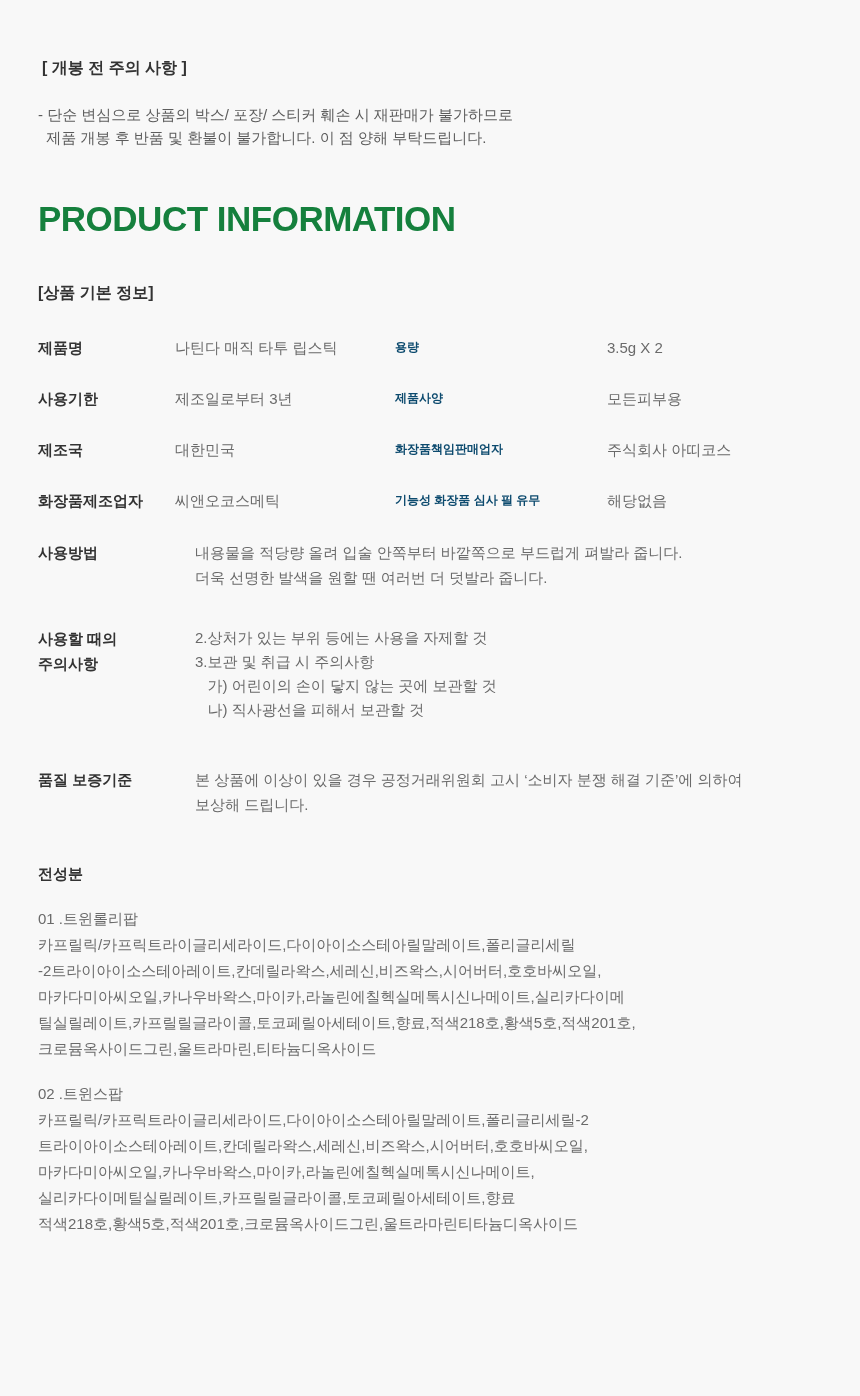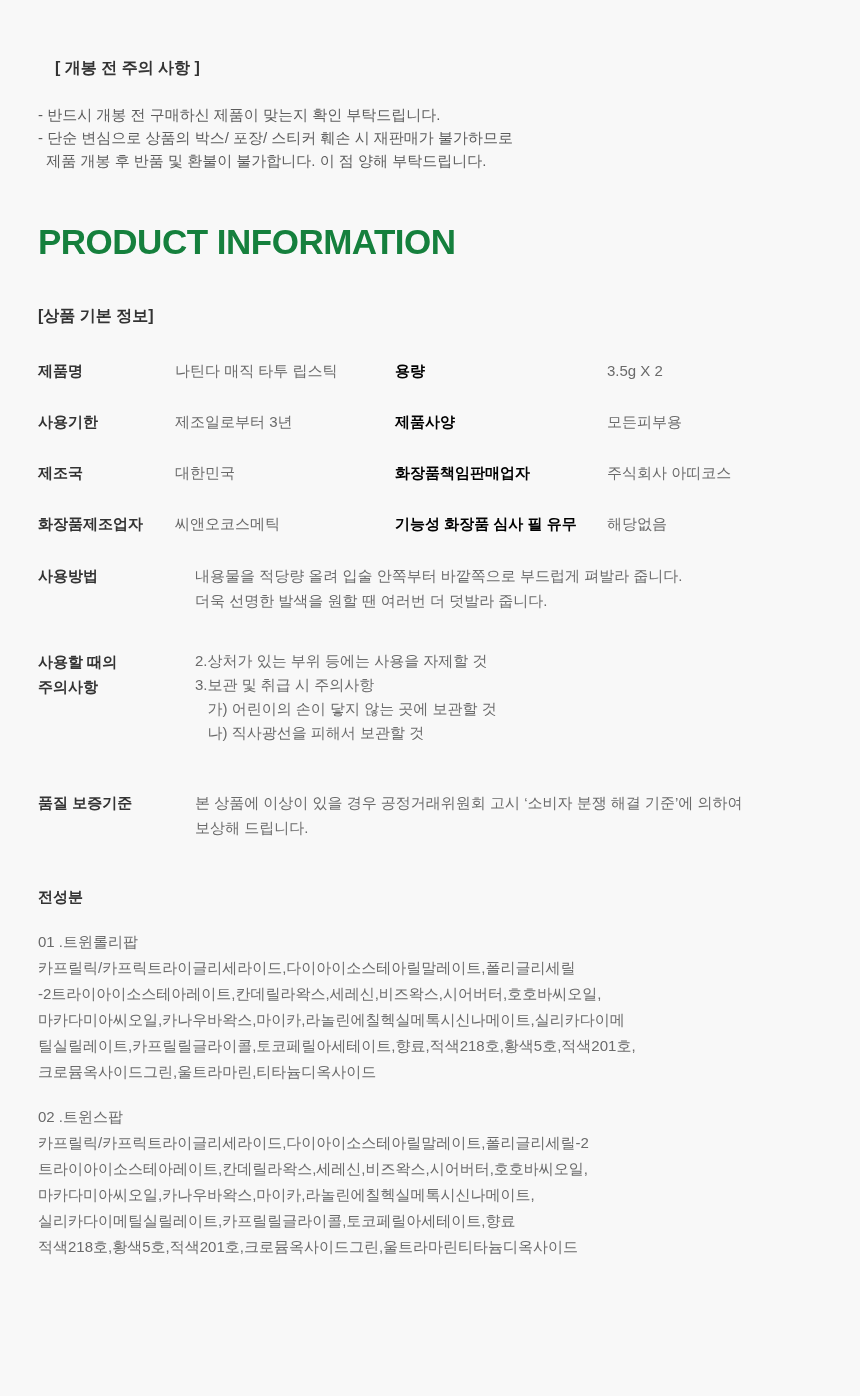--- a/index.html
+++ b/index.html
@@ -11,21 +11,21 @@
   .page{
     position:relative;
     width:860px;height:1396px;
     box-sizing:border-box;
     padding:0 8px 0 38px;
     overflow:hidden;
     background:#f8f8f8;
   }
   
   .notice-title{
-    margin:58px 17px 0;
+    margin:58px 4px 0;
     font-size:16px;line-height:19px;
     font-weight:700;color:#333;
   }
   .notice-lines{margin-top:26px;}
   .notice-lines p{
     margin:0;font-size:15px;line-height:23px;
     color:#5c5c5c;white-space:pre;
   }
   
   .heading{
@@ -39,21 +39,21 @@
     margin:46px 0 0;
     font-size:16px;line-height:19px;
     font-weight:700;color:#333;
   }
   
   .grid{margin-top:36px;}
   .grid-row{display:flex;margin-bottom:32px;}
   .grid-row:last-child{margin-bottom:0;}
   .cl{width:137px;font-size:15px;line-height:19px;font-weight:700;color:#333;flex:none;}
   .cv{width:220px;font-size:15px;line-height:19px;color:#6a6a6a;flex:none;}
-  .cl2{width:212px;font-size:15px;line-height:19px;font-weight:700;color:#000000;flex:none;}
+  .cl2{width:212px;font-size:12px;line-height:19px;font-weight:700;color:#0c4a6e;flex:none;}
   .cv2{flex:1;font-size:15px;line-height:19px;color:#6a6a6a;}
   
   .detail{display:flex;gap:20px;}
   .detail-label{width:137px;flex:none;font-size:15px;font-weight:700;color:#333;}
   .detail-label p{margin:0;line-height:25px;}
   .detail-value{flex:1;}
   .detail-value p{margin:0;font-size:15px;color:#6a6a6a;white-space:pre;}
   .usage{margin-top:30px;}
   .usage .detail-value p{line-height:25px;}
   .caution{margin-top:36px;}
@@ -64,21 +64,20 @@
   .ingredients .detail-value p{line-height:26px;}
   .ing-block-2{margin-top:19px;}
 </style>
 </head>
 <body>
 
 <div class="page">
 
   <h3 class="notice-title">[ 개봉 전 주의 사항 ]</h3>
   <div class="notice-lines">
-      <p>- 반드시 개봉 전 구매하신 제품이 맞는지 확인 부탁드립니다.</p>
       <p>- 단순 변심으로 상품의 박스/ 포장/ 스티커 훼손 시 재판매가 불가하므로</p>
       <p>  제품 개봉 후 반품 및 환불이 불가합니다. 이 점 양해 부탁드립니다.</p>
     </div>
 
   <h1 class="heading">PRODUCT INFORMATION</h1>
 
   <h2 class="section-title">[상품 기본 정보]</h2>
 
   <div class="grid">
     <div class="grid-row">

